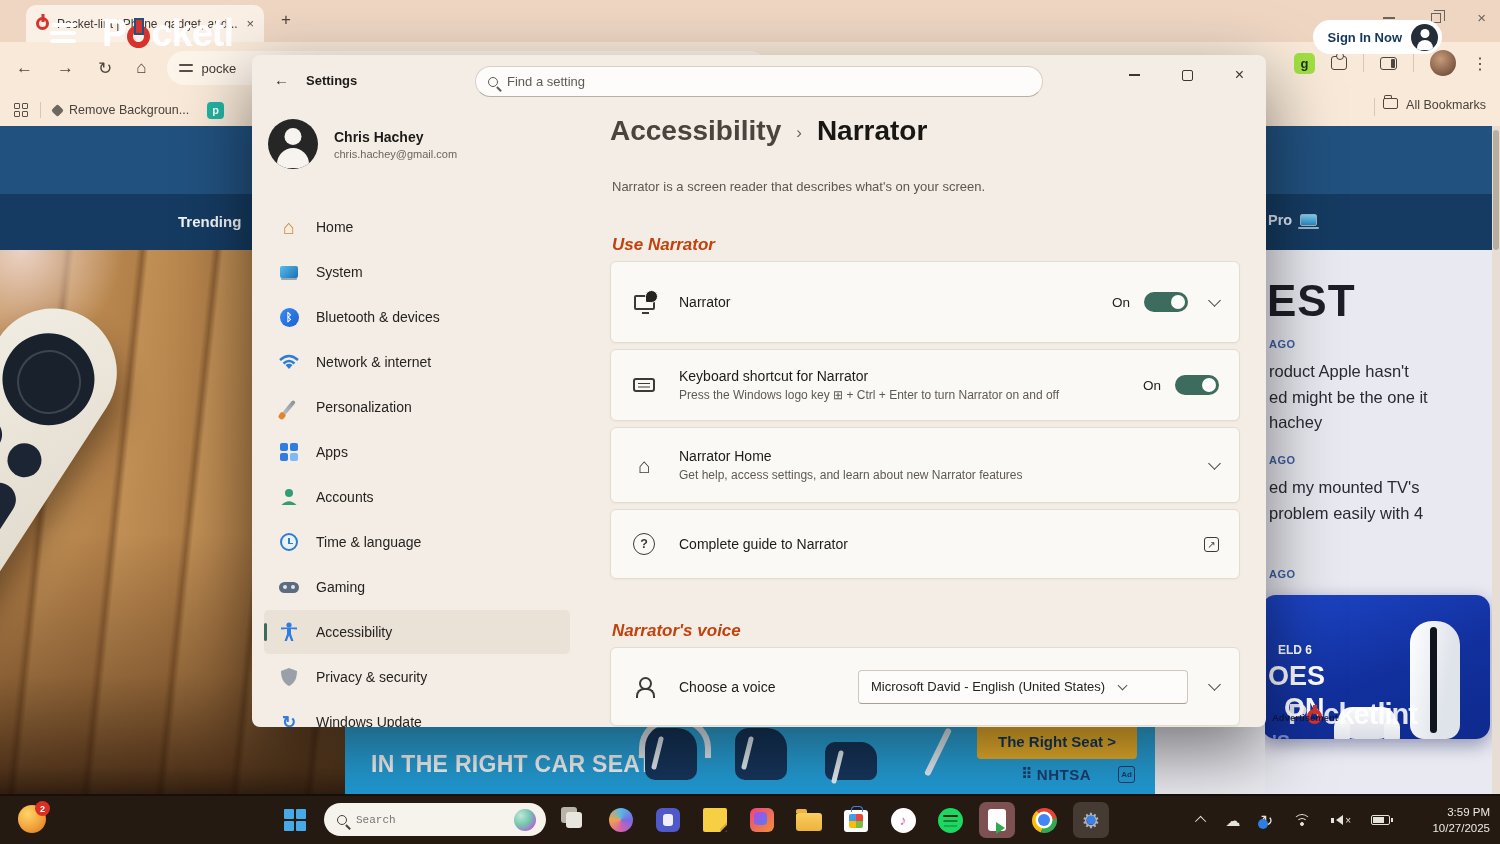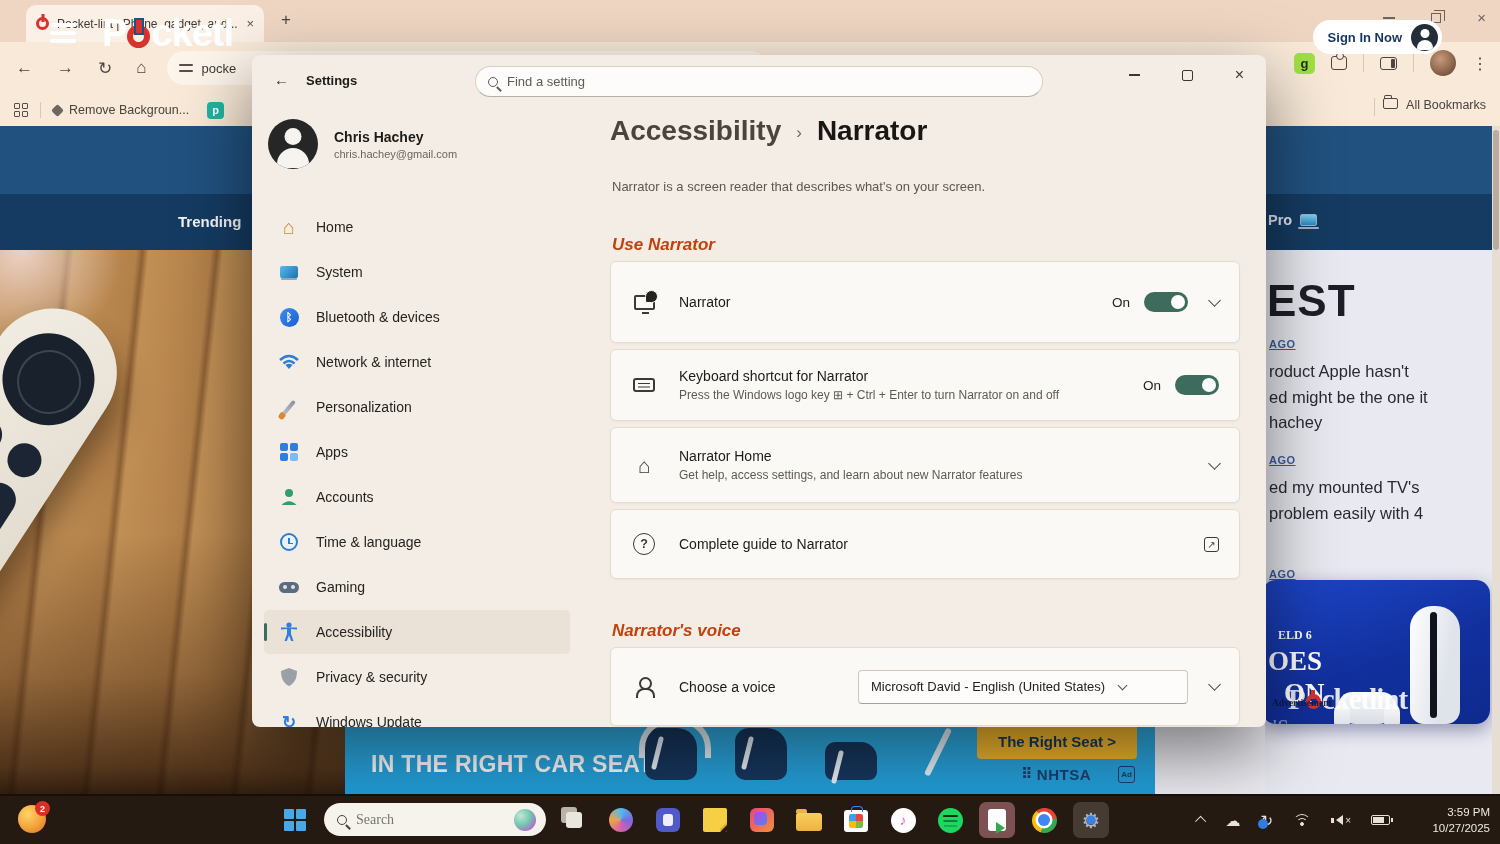--- a/index.html
+++ b/index.html
@@ -87,30 +87,30 @@
             display:flex; flex-direction:column; align-items:center; }
   .rpad { width:92px; height:92px; border-radius:50%; background:#19212d; margin-top:26px; position:relative; }
   .rpad::after { content:''; position:absolute; left:16px; top:16px; width:60px; height:60px; border-radius:50%; border:2px solid rgba(255,255,255,.16); }
   .rbtns { margin-top:18px; display:grid; grid-template-columns:34px 34px; grid-auto-rows:34px; gap:13px; }
   .rb { background:#1c2533; border-radius:50%; }
   .rb-pill { background:#1c2533; border-radius:17px; grid-column:2; grid-row:2 / span 2; height:81px; }
 
   
   .rightcol { left:1265px; top:250px; width:227px; height:545px; background:#e9e9f1; overflow:hidden; }
   .est { position:absolute; left:2px; top:26px; font-size:44px; font-weight:bold; color:#1e1e28; letter-spacing:1px; }
-  .ago { font-size:11px; font-weight:bold; color:#3c5e9e; letter-spacing:.5px;text-decoration:underline; }
+  .ago { font-size:11px; font-weight:bold; color:#3c5e9e; letter-spacing:.5px; }
   .art { font-size:16.5px; color:#2a2a33; line-height:1.55; margin-top:5px; }
   .ago1 { position:absolute; left:4px; top:88px; }
   .art1 { position:absolute; left:4px; top:104px; }
   .ago2 { position:absolute; left:4px; top:204px; }
   .art2 { position:absolute; left:4px; top:220px; }
   .ago3 { position:absolute; left:4px; top:318px; }
 
-  .ps5 { position:absolute; left:-3px; top:330px; width:228px; height:144px; border-radius:14px; overflow:hidden;
-         background:linear-gradient(160deg,#1d46c8 0%, #12309d 55%, #0e2a8e 100%); box-shadow:0 6px 18px rgba(10,20,80,.4);font-family:Liberation Serif, serif; }
+  .ps5 { position:absolute; left:-3px; top:345px; width:228px; height:144px; border-radius:14px; overflow:hidden;
+         background:linear-gradient(160deg,#1d46c8 0%, #12309d 55%, #0e2a8e 100%); box-shadow:0 6px 18px rgba(10,20,80,.4); }
   .ps5 .f1 { position:absolute; left:16px; top:48px; font-size:12px; font-weight:bold; color:#fff; }
   .ps5 .f2 { position:absolute; left:6px; top:66px; font-size:27px; font-weight:800; color:#fff; }
   .ps5 .f3 { position:absolute; left:22px; top:98px; font-size:27px; font-weight:800; color:#fff; }
   .ps5 .f4 { position:absolute; left:10px; top:136px; font-size:20px; font-weight:bold; color:rgba(195,205,250,.6); }
   .console { position:absolute; right:30px; top:26px; width:50px; height:118px; background:linear-gradient(100deg,#ffffff,#dfe3ea 70%);
              border-radius:22px 24px 14px 14px; }
   .console::after { content:''; position:absolute; left:20px; top:6px; bottom:6px; width:7px; background:#10141c; border-radius:4px; }
   .pad5 { position:absolute; left:76px; top:112px; width:58px; height:32px; background:linear-gradient(#fafafa,#d8dce4);
           border-radius:16px 16px 20px 20px; }
   .pad5::before, .pad5::after { content:''; position:absolute; top:12px; width:16px; height:26px; background:inherit; border-radius:8px; }
@@ -236,21 +236,21 @@
   .widget { position:absolute; left:18px; top:9px; width:28px; height:28px; border-radius:50%;
             background:radial-gradient(circle at 35% 32%, #ffd468, #f2a23a 55%, #da6f27); }
   .badge { position:absolute; right:-4px; top:-4px; width:15px; height:15px; border-radius:50%; background:#d93025;
            color:#fff; font-size:9px; font-weight:bold; display:flex; align-items:center; justify-content:center; }
   .start { position:absolute; left:284px; top:13px; display:grid; grid-template-columns:10px 10px; grid-template-rows:10px 10px; gap:2px; }
   .start i { background:#47aae8; border-radius:1px; }
   .tsearch { position:absolute; left:324px; top:7px; width:222px; height:33px; border-radius:17px; background:#f6f2ec;
              display:flex; align-items:center; padding:0 10px 0 13px; gap:9px; }
   .mag2 { width:10px; height:10px; border:1.8px solid #46413b; border-radius:50%; position:relative; flex:none; }
   .mag2::after { content:''; position:absolute; left:8px; top:8px; width:6px; height:1.8px; background:#46413b; transform:rotate(45deg); transform-origin:left; }
-  .tsearch input { border:none; outline:none; background:transparent; font-size:14px; color:#0369a1; width:140px; font-family:Liberation Serif, serif; }
+  .tsearch input { border:none; outline:none; background:transparent; font-size:11px; color:#0369a1; width:140px; font-family:Liberation Mono, monospace; }
   .critter { margin-left:auto; width:22px; height:22px; border-radius:50%;
              background:radial-gradient(circle at 30% 30%, #bfe8d8, #74c6ad 45%, #b06ad0 78%, #e790b8); }
   .apps-row { position:absolute; left:556px; top:6px; display:flex; gap:11px; }
   .app { width:36px; height:36px; display:flex; align-items:center; justify-content:center; border-radius:7px; position:relative; }
   .hl-rose { background:#7d5052; }
   .hl-gray { background:#453b33; }
   .tv1 { width:16px; height:16px; background:#e9e5df; border-radius:3px; position:relative; }
   .tv1::before { content:''; position:absolute; left:-5px; top:-5px; width:16px; height:16px; background:#b9b3ab; border-radius:3px; z-index:-1; }
   .copilot { width:24px; height:24px; border-radius:50%; background:conic-gradient(#54b9e8,#7a6ae0,#d55fb0,#f0a24a,#54b9e8); }
   .teams { width:24px; height:24px; border-radius:6px; background:#5059c9; position:relative; }

